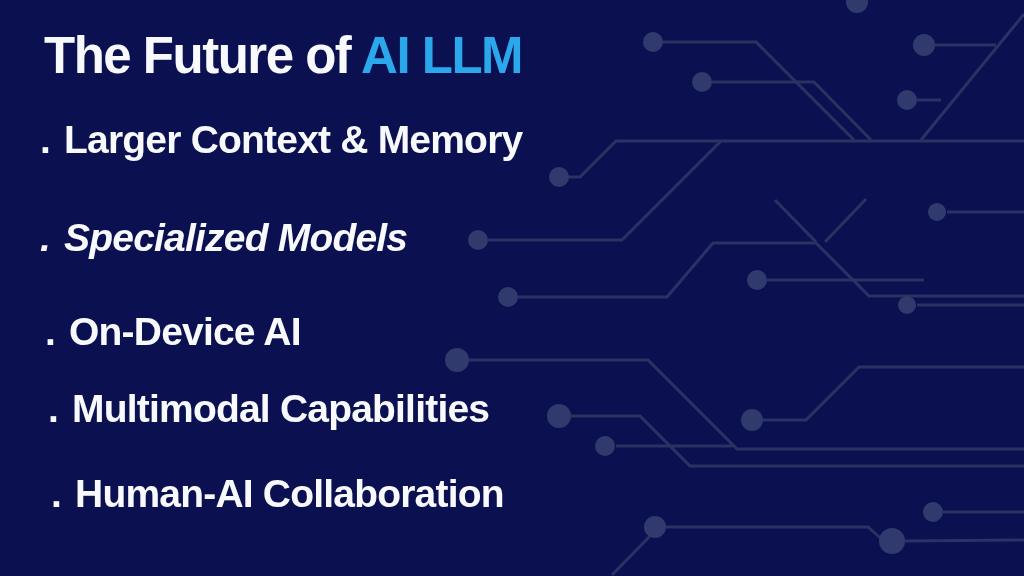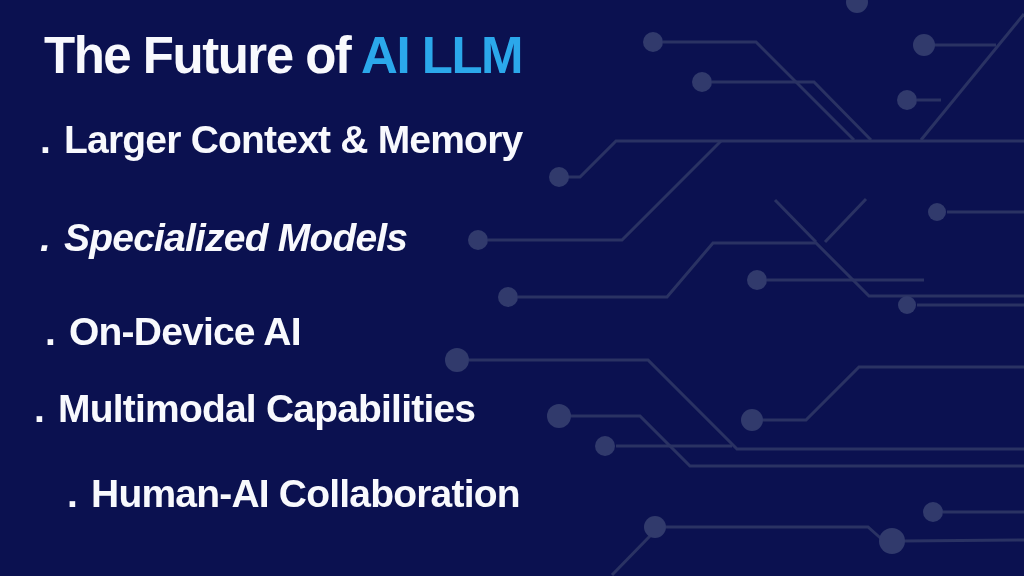--- a/index.html
+++ b/index.html
@@ -97,17 +97,17 @@
     <circle cx="892" cy="541" r="13"></circle>
     <circle cx="933" cy="512" r="10"></circle>
   </svg>
 
   <h1 class="title"><span>The Future of </span><span class="hl">AI LLM</span></h1>
 
   <ul class="bullets">
     <li class="bullet" style="left:40px;top:120px;"><span class="marker">.</span><span>Larger Context &amp; Memory</span></li>
     <li class="bullet" style="left:40px;top:218px;font-style:italic;"><span class="marker">.</span><span>Specialized Models</span></li>
     <li class="bullet" style="left:45px;top:312px;"><span class="marker">.</span><span>On-Device AI</span></li>
-    <li class="bullet" style="left:34px;top:389px;"><span class="marker">.</span><span>Multimodal Capabilities</span></li>
-    <li class="bullet" style="left:67px;top:474px;text-align:right;"><span class="marker">.</span><span>Human-AI Collaboration</span></li>
+    <li class="bullet" style="left:48px;top:389px;"><span class="marker">.</span><span>Multimodal Capabilities</span></li>
+    <li class="bullet" style="left:51px;top:474px;text-align:right;"><span class="marker">.</span><span>Human-AI Collaboration</span></li>
   </ul>
 
 </div>
 
 </body></html>

